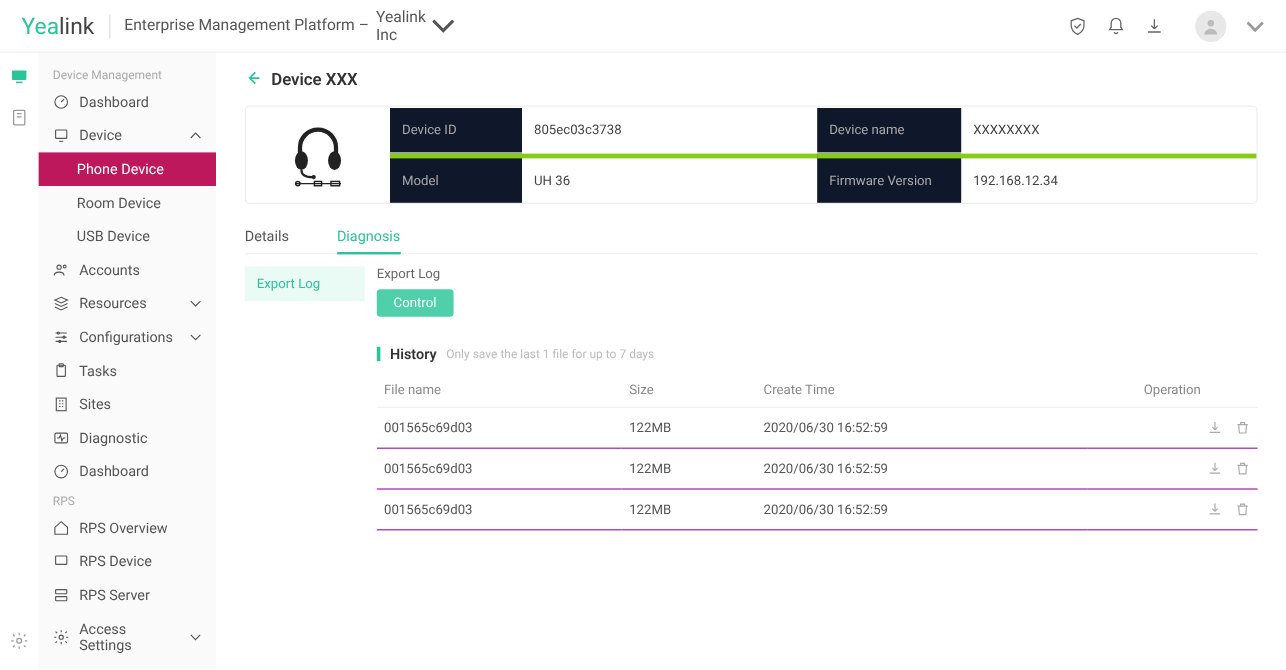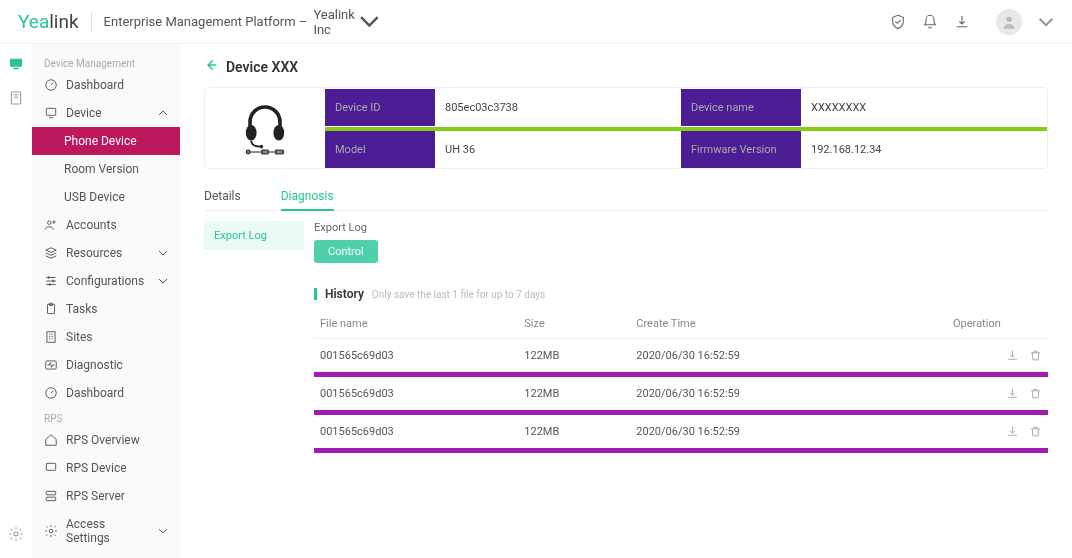--- a/index.html
+++ b/index.html
@@ -26,39 +26,39 @@
 .sb-icon{width:14px;height:14px;flex-shrink:0;display:flex;align-items:center;justify-content:center}
 .sb-icon svg{width:14px;height:14px}
 .sb-chev{margin-left:auto;width:10px;height:10px}
 .main{flex:1;background:#fff;padding:14px 24px;overflow-y:auto}
 .page-title{display:flex;align-items:center;gap:8px;font-size:14px;font-weight:600;color:#333;margin-bottom:12px}
 .back-arrow{color:#29c49a;cursor:pointer}
 .info-card{border:1px solid #eee;border-radius:4px;display:flex;margin-bottom:14px}
 .info-img{width:120px;display:flex;align-items:center;justify-content:center;padding:10px}
 .info-grid{flex:1;display:grid;grid-template-columns:110px 1fr 120px 1fr;align-items:center}
 .info-cell{padding:12px 10px;font-size:11px}
-.info-label{color:#aaa;background:#4c1d95}
+.info-label{color:#aaa;background:#0f172a}
 .info-val{color:#444}
 .info-row-sep{border-top:4px solid #84cc16}
 .tabs{display:flex;gap:40px;border-bottom:1px solid #eee;margin-bottom:10px;font-size:12px}
 .tab{padding:6px 0;cursor:pointer;color:#555}
 .tab.active{color:#29c49a;border-bottom:2px solid #29c49a;margin-bottom:-1px}
 .diag-body{display:flex;gap:0}
 .diag-left{width:100px}
 .diag-left-item{background:#eafaf5;color:#29c49a;font-size:11px;padding:8px 10px;cursor:pointer}
 .diag-right{flex:1;padding-left:10px}
 .action-label{font-size:11px;color:#666;margin-bottom:6px}
 .ctrl-btn{background:#4fd0aa;color:#fff;border:none;border-radius:3px;font-size:11px;padding:5px 14px;cursor:pointer}
 .history-head{display:flex;align-items:center;gap:8px;margin-top:24px;margin-bottom:8px}
 .history-bar{width:3px;height:12px;background:#29c49a}
 .history-title{font-size:12px;font-weight:600;color:#333}
 .history-hint{font-size:10px;color:#bbb}
 .tbl{width:100%;font-size:11px;color:#555;border-collapse:collapse}
 .tbl th{text-align:left;font-weight:400;color:#888;padding:8px 6px;border-bottom:1px solid #f0f0f0}
-.tbl td{padding:10px 6px;border-bottom:5px solid #a21caf}
+.tbl td{padding:10px 6px;border-bottom:1px solid #a21caf}
 .op-icons{display:flex;gap:10px;color:#aaa;justify-content:flex-start}
 .op-icons svg{width:13px;height:13px;cursor:pointer}
 .headset svg{width:60px;height:60px}
 </style>
 </head>
 <body>
 
 <div class="topbar">
   <span class="logo"><span class="y">Yea</span><span class="ea">link</span></span>
   <span class="divider"></span>
@@ -132,21 +132,21 @@
         </span>
         <span>Device</span>
         <svg class="sb-chev" viewBox="0 0 10 10">
           <path d="M1 7l4-4 4 4" fill="none" stroke="currentColor"></path>
         </svg>
       </div>
     <div class="sb-item sub active">
         <span>Phone Device</span>
       </div>
     <div class="sb-item sub">
-        <span>Room Version</span>
+        <span>Room Device</span>
       </div>
     <div class="sb-item sub">
         <span>USB Device</span>
       </div>
     <div class="sb-item">
         <span class="sb-icon">
           <svg viewBox="0 0 24 24" fill="none" stroke="currentColor" stroke-width="1.6">
             <circle cx="9" cy="8" r="3"></circle>
             <path d="M2 20c0-3 3-5 7-5s7 2 7 5"></path>
             <circle cx="17" cy="7" r="2"></circle>

